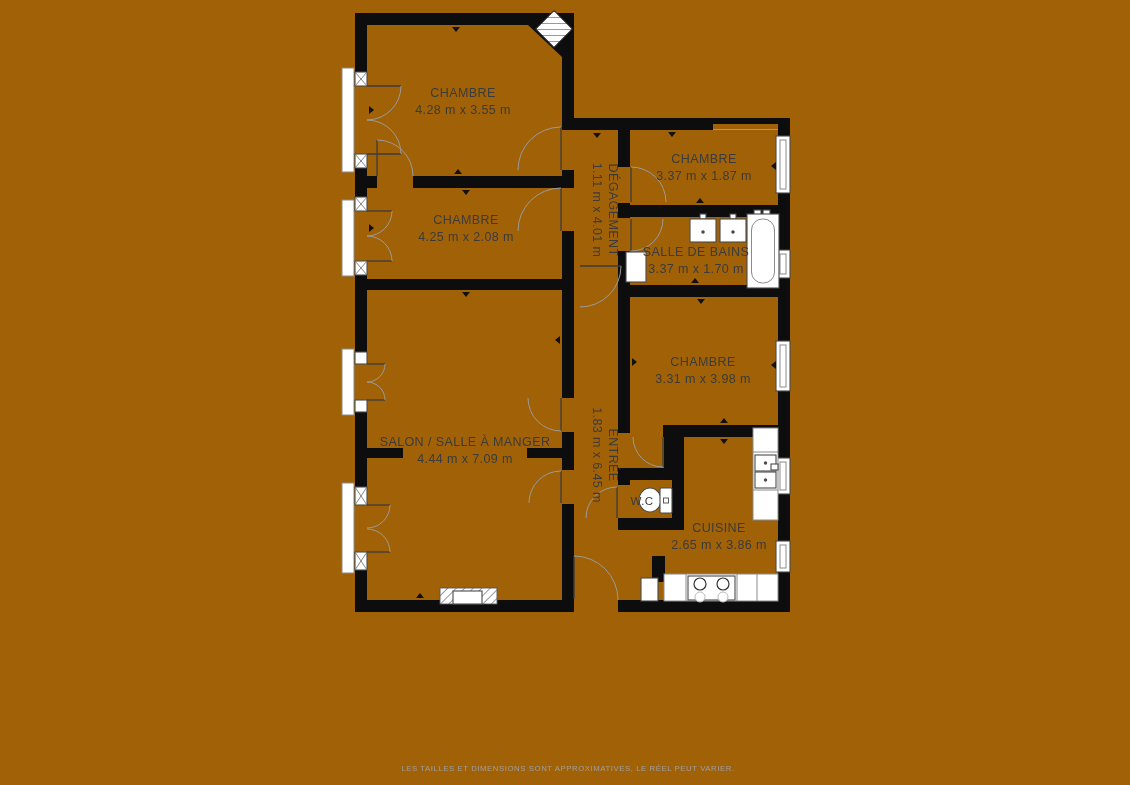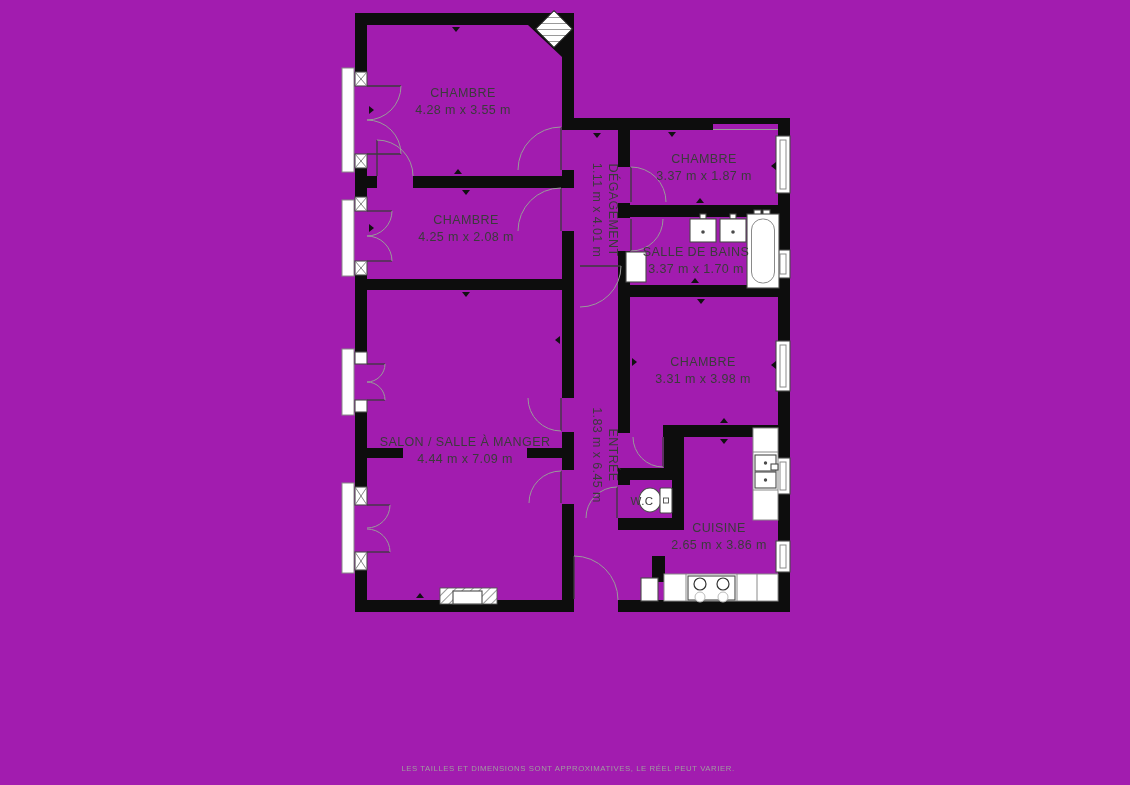--- a/index.html
+++ b/index.html
@@ -1,17 +1,17 @@
 <!DOCTYPE html>
 <html><head>
 <meta charset="utf-8">
 <style>
   html,body { margin:0; padding:0; background:#ffffff; }
   .stage {
-    position:relative; width:1130px; height:785px; background:#a21caf;
+    position:relative; width:1130px; height:785px; background:#a16207;
     font-family:"Liberation Sans","DejaVu Sans",sans-serif; overflow:hidden;
   }
   svg { position:absolute; left:0; top:0; }
   .wall { fill:#0d0d0d; }
   .leaf { stroke:#3c3c3c; stroke-width:1.3; fill:none; }
   .swing { stroke:#9a9a9a; stroke-width:1; fill:none; }
   .fixt { fill:#ffffff; stroke:#4a4a4a; stroke-width:1.1; }
   .fixt-light { fill:#ffffff; stroke:#8a8a8a; stroke-width:1; }
   .tick { fill:#111111; }
   .room-name, .room-dims {

